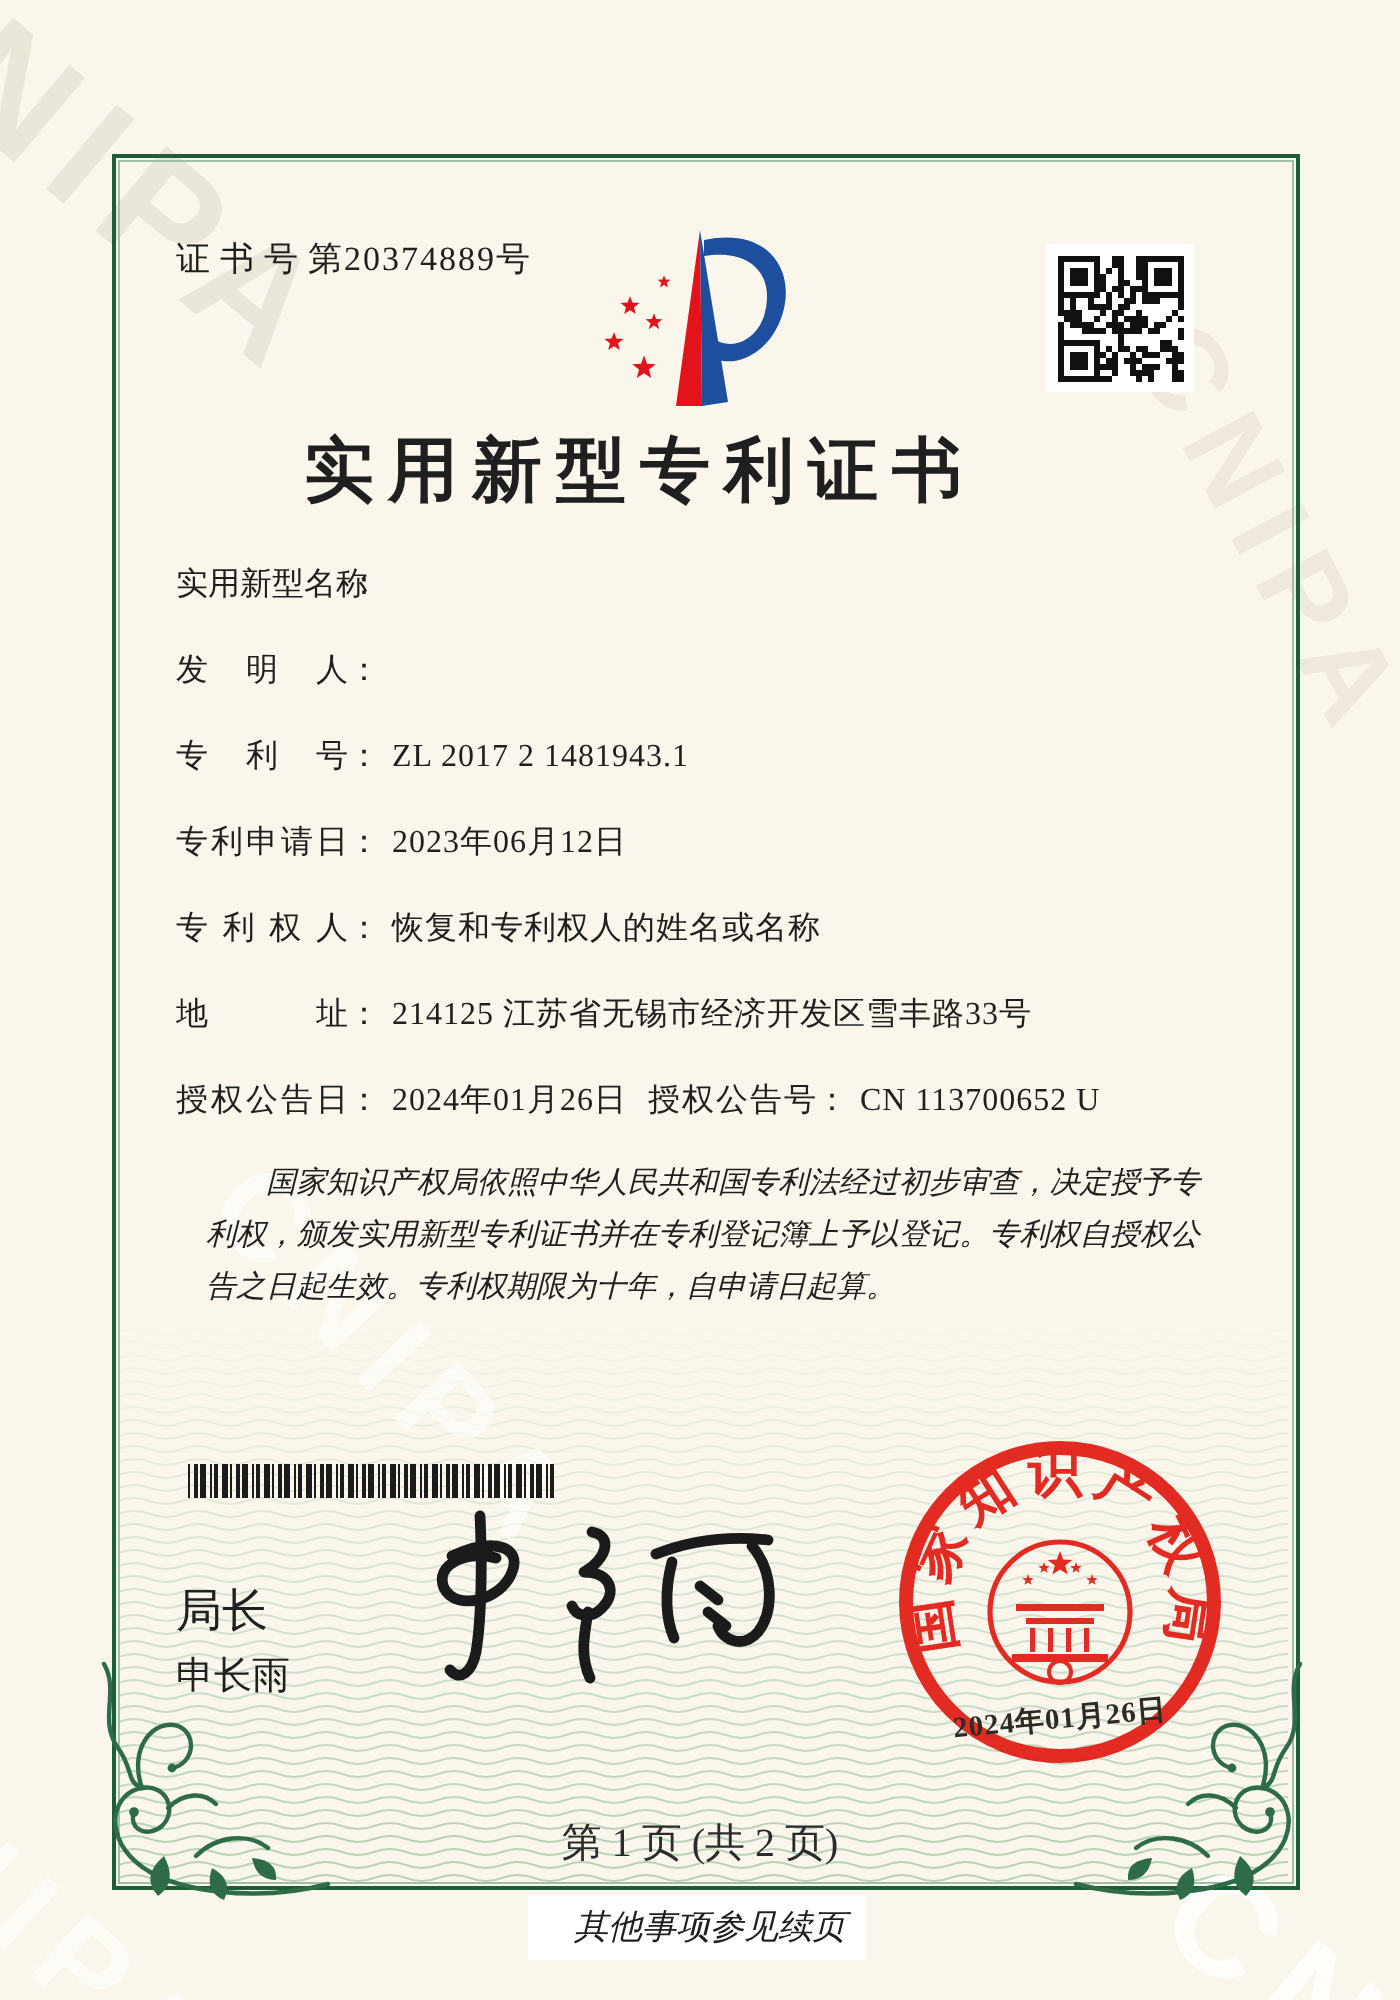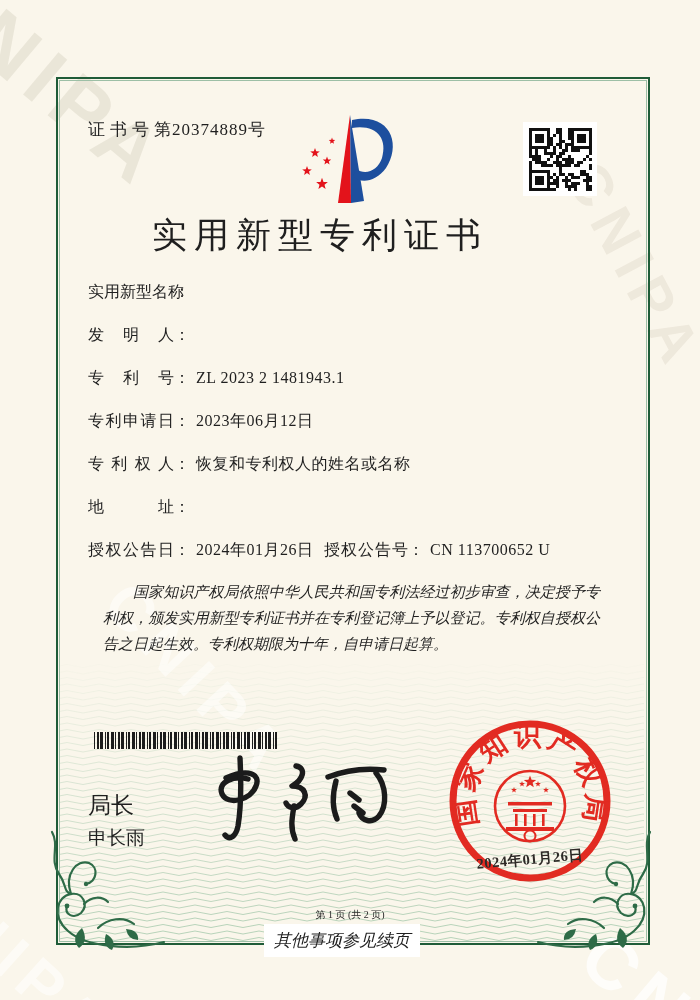--- a/index.html
+++ b/index.html
@@ -34,21 +34,21 @@
 
   .cert-no{position:absolute;left:88px;top:118px;z-index:4;font-size:17px;}
   .cert-no .pfx{letter-spacing:5px;}
   .cert-no .num{letter-spacing:1px;}
 
   .logo{position:absolute;left:290px;top:110px;z-index:4;}
   .qr-box{position:absolute;left:523px;top:122px;width:74px;height:74px;background:#fff;z-index:4;
           display:flex;align-items:center;justify-content:center;}
 
   .title{position:absolute;left:0;top:212px;width:640px;text-align:center;z-index:4;
-         font-size:35px;font-weight:normal;letter-spacing:7px;}
+         font-size:35px;font-weight:bold;letter-spacing:7px;}
 
   .fields{position:absolute;left:88px;top:282px;width:530px;z-index:4;font-size:16px;}
   .frow{display:flex;align-items:baseline;height:22px;margin-bottom:21px;white-space:nowrap;}
   .flabel{display:inline-flex;justify-content:space-between;width:86px;flex:none;}
   .fcolon{flex:none;margin-right:6px;}
   .fvalue{letter-spacing:0.5px;}
   .fvalue.fixed{width:122px;flex:none;}
   .flabel.l2{width:84px;margin-left:6px;}
 
   .paras{position:absolute;left:88px;top:564px;width:527px;z-index:4;
@@ -61,24 +61,24 @@
         font-family:"Liberation Sans","DejaVu Sans",sans-serif;}
   .issuer-name{position:absolute;left:88px;top:825px;z-index:4;font-size:19px;
         font-family:"Liberation Sans","DejaVu Sans",sans-serif;text-align:right;}
 
   .sig{position:absolute;left:198px;top:748px;z-index:4;}
 
   .seal{position:absolute;left:443px;top:714px;z-index:5;opacity:0.96;}
   .seal text{font-family:"Liberation Serif","DejaVu Serif",serif;}
 
   .page-info{position:absolute;left:0;top:908px;width:700px;text-align:center;z-index:4;
-             font-size:10px;color:#2b2b2b;}
-
-  .cont-note{position:absolute;left:264px;top:924px;width:156px;height:33px;z-index:4;
-             background:#ffffff;text-align:center;line-height:33px;font-size:17px;font-style:italic;}
+             font-size:20px;color:#2b2b2b;}
+
+  .cont-note{position:absolute;left:264px;top:947px;width:156px;height:33px;z-index:4;
+             background:#ffffff;text-align:center;line-height:33px;font-size:17px;font-style:italic;padding-left:13px;}
 </style>
 </head>
 <body>
 
 <div class="page">
 
   <svg class="waves" width="585" height="344" viewBox="0 0 585 344" id="waves">
       <path d="M0 69.0 q8 -3 16 0 t16 0 q8 -3 16 0 t16 0 q8 -3 16 0 t16 0 q8 -3 16 0 t16 0 q8 -3 16 0 t16 0 q8 -3 16 0 t16 0 q8 -3 16 0 t16 0 q8 -3 16 0 t16 0 q8 -3 16 0 t16 0 q8 -3 16 0 t16 0 q8 -3 16 0 t16 0 q8 -3 16 0 t16 0 q8 -3 16 0 t16 0 q8 -3 16 0 t16 0 q8 -3 16 0 t16 0 q8 -3 16 0 t16 0 q8 -3 16 0 t16 0 q8 -3 16 0 t16 0 q8 -3 16 0 t16 0" fill="none" stroke="#A8CAAE" stroke-width="1" opacity="0.04"></path>
       <path d="M0 75.5 q8 -3 16 0 t16 0 q8 -3 16 0 t16 0 q8 -3 16 0 t16 0 q8 -3 16 0 t16 0 q8 -3 16 0 t16 0 q8 -3 16 0 t16 0 q8 -3 16 0 t16 0 q8 -3 16 0 t16 0 q8 -3 16 0 t16 0 q8 -3 16 0 t16 0 q8 -3 16 0 t16 0 q8 -3 16 0 t16 0 q8 -3 16 0 t16 0 q8 -3 16 0 t16 0 q8 -3 16 0 t16 0 q8 -3 16 0 t16 0 q8 -3 16 0 t16 0 q8 -3 16 0 t16 0 q8 -3 16 0 t16 0" fill="none" stroke="#A8CAAE" stroke-width="1" opacity="0.06"></path>
       <path d="M0 82.0 q8 -3 16 0 t16 0 q8 -3 16 0 t16 0 q8 -3 16 0 t16 0 q8 -3 16 0 t16 0 q8 -3 16 0 t16 0 q8 -3 16 0 t16 0 q8 -3 16 0 t16 0 q8 -3 16 0 t16 0 q8 -3 16 0 t16 0 q8 -3 16 0 t16 0 q8 -3 16 0 t16 0 q8 -3 16 0 t16 0 q8 -3 16 0 t16 0 q8 -3 16 0 t16 0 q8 -3 16 0 t16 0 q8 -3 16 0 t16 0 q8 -3 16 0 t16 0 q8 -3 16 0 t16 0 q8 -3 16 0 t16 0" fill="none" stroke="#A8CAAE" stroke-width="1" opacity="0.08"></path>
@@ -450,21 +450,21 @@
         </span>
         <span class="fcolon">：</span>
       </div>
       <div class="frow">
         <span class="flabel">
           <span>专</span>
           <span>利</span>
           <span>号</span>
         </span>
         <span class="fcolon">：</span>
-        <span class="fvalue">ZL 2023 2 1481943.1</span>
+        <span class="fvalue">ZL 2017 2 1481943.1</span>
       </div>
       <div class="frow">
         <span class="flabel">
           <span>专</span>
           <span>利</span>
           <span>申</span>
           <span>请</span>
           <span>日</span>
         </span>
         <span class="fcolon">：</span>
@@ -479,20 +479,21 @@
         </span>
         <span class="fcolon">：</span>
         <span class="fvalue">恢复和专利权人的姓名或名称</span>
       </div>
       <div class="frow">
         <span class="flabel">
           <span>地</span>
           <span>址</span>
         </span>
         <span class="fcolon">：</span>
+        <span class="fvalue">214125 江苏省无锡市经济开发区雪丰路33号</span>
       </div>
       <div class="frow">
         <span class="flabel">
           <span>授</span>
           <span>权</span>
           <span>公</span>
           <span>告</span>
           <span>日</span>
         </span>
         <span class="fcolon">：</span>

